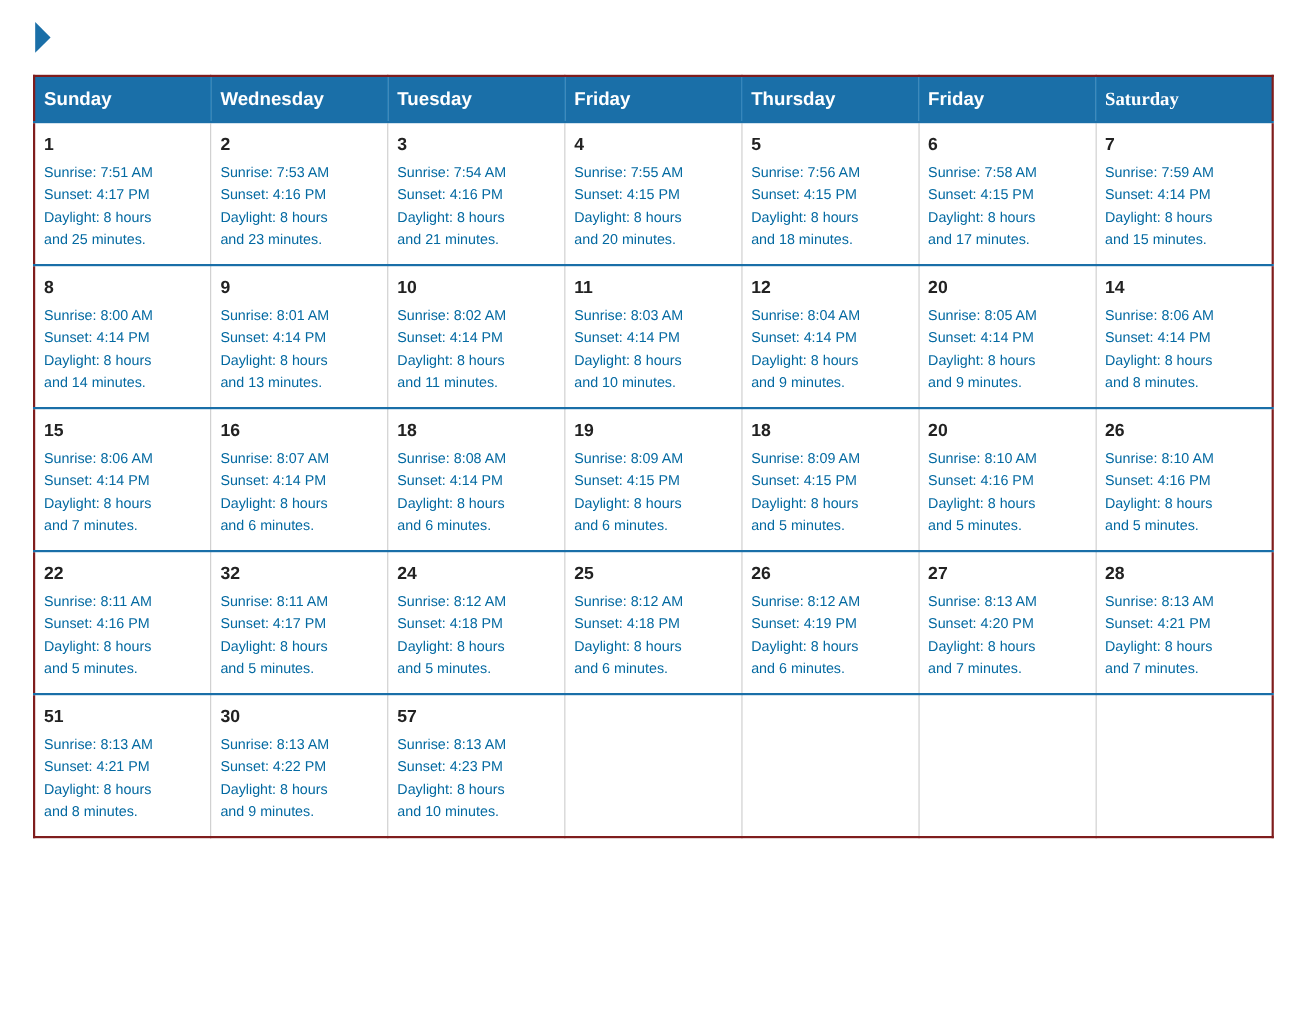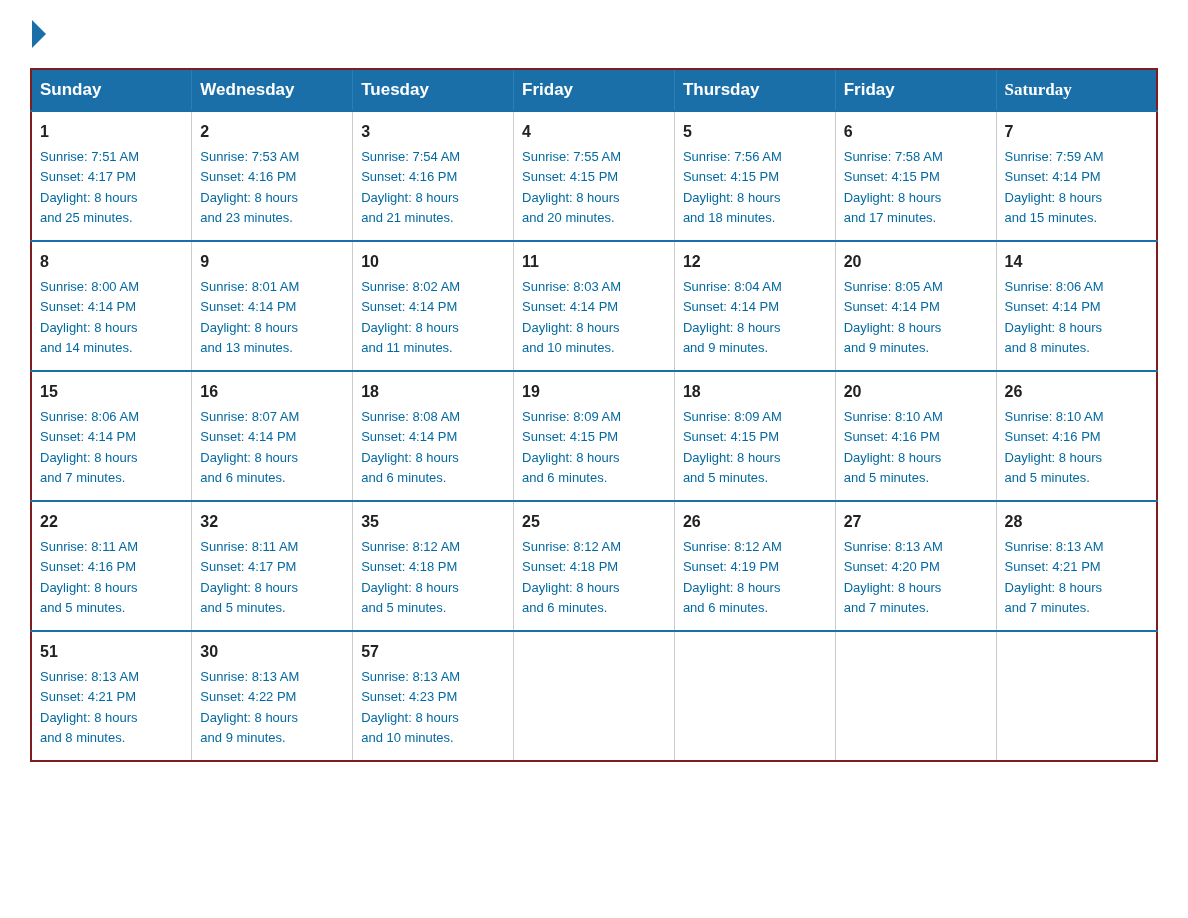--- a/index.html
+++ b/index.html
@@ -185,21 +185,21 @@
         <td><span class="day-number">20</span>
 <span class="day-info">Sunrise: 8:10 AM<br>Sunset: 4:16 PM<br>Daylight: 8 hours<br>and 5 minutes.</span></td>
         <td><span class="day-number">26</span>
 <span class="day-info">Sunrise: 8:10 AM<br>Sunset: 4:16 PM<br>Daylight: 8 hours<br>and 5 minutes.</span></td>
       </tr>
       <tr>
         <td><span class="day-number">22</span>
 <span class="day-info">Sunrise: 8:11 AM<br>Sunset: 4:16 PM<br>Daylight: 8 hours<br>and 5 minutes.</span></td>
         <td><span class="day-number">32</span>
 <span class="day-info">Sunrise: 8:11 AM<br>Sunset: 4:17 PM<br>Daylight: 8 hours<br>and 5 minutes.</span></td>
-        <td><span class="day-number">35</span>
+        <td><span class="day-number">24</span>
 <span class="day-info">Sunrise: 8:12 AM<br>Sunset: 4:18 PM<br>Daylight: 8 hours<br>and 5 minutes.</span></td>
         <td><span class="day-number">25</span>
 <span class="day-info">Sunrise: 8:12 AM<br>Sunset: 4:18 PM<br>Daylight: 8 hours<br>and 6 minutes.</span></td>
         <td><span class="day-number">26</span>
 <span class="day-info">Sunrise: 8:12 AM<br>Sunset: 4:19 PM<br>Daylight: 8 hours<br>and 6 minutes.</span></td>
         <td><span class="day-number">27</span>
 <span class="day-info">Sunrise: 8:13 AM<br>Sunset: 4:20 PM<br>Daylight: 8 hours<br>and 7 minutes.</span></td>
         <td><span class="day-number">28</span>
 <span class="day-info">Sunrise: 8:13 AM<br>Sunset: 4:21 PM<br>Daylight: 8 hours<br>and 7 minutes.</span></td>
       </tr>

